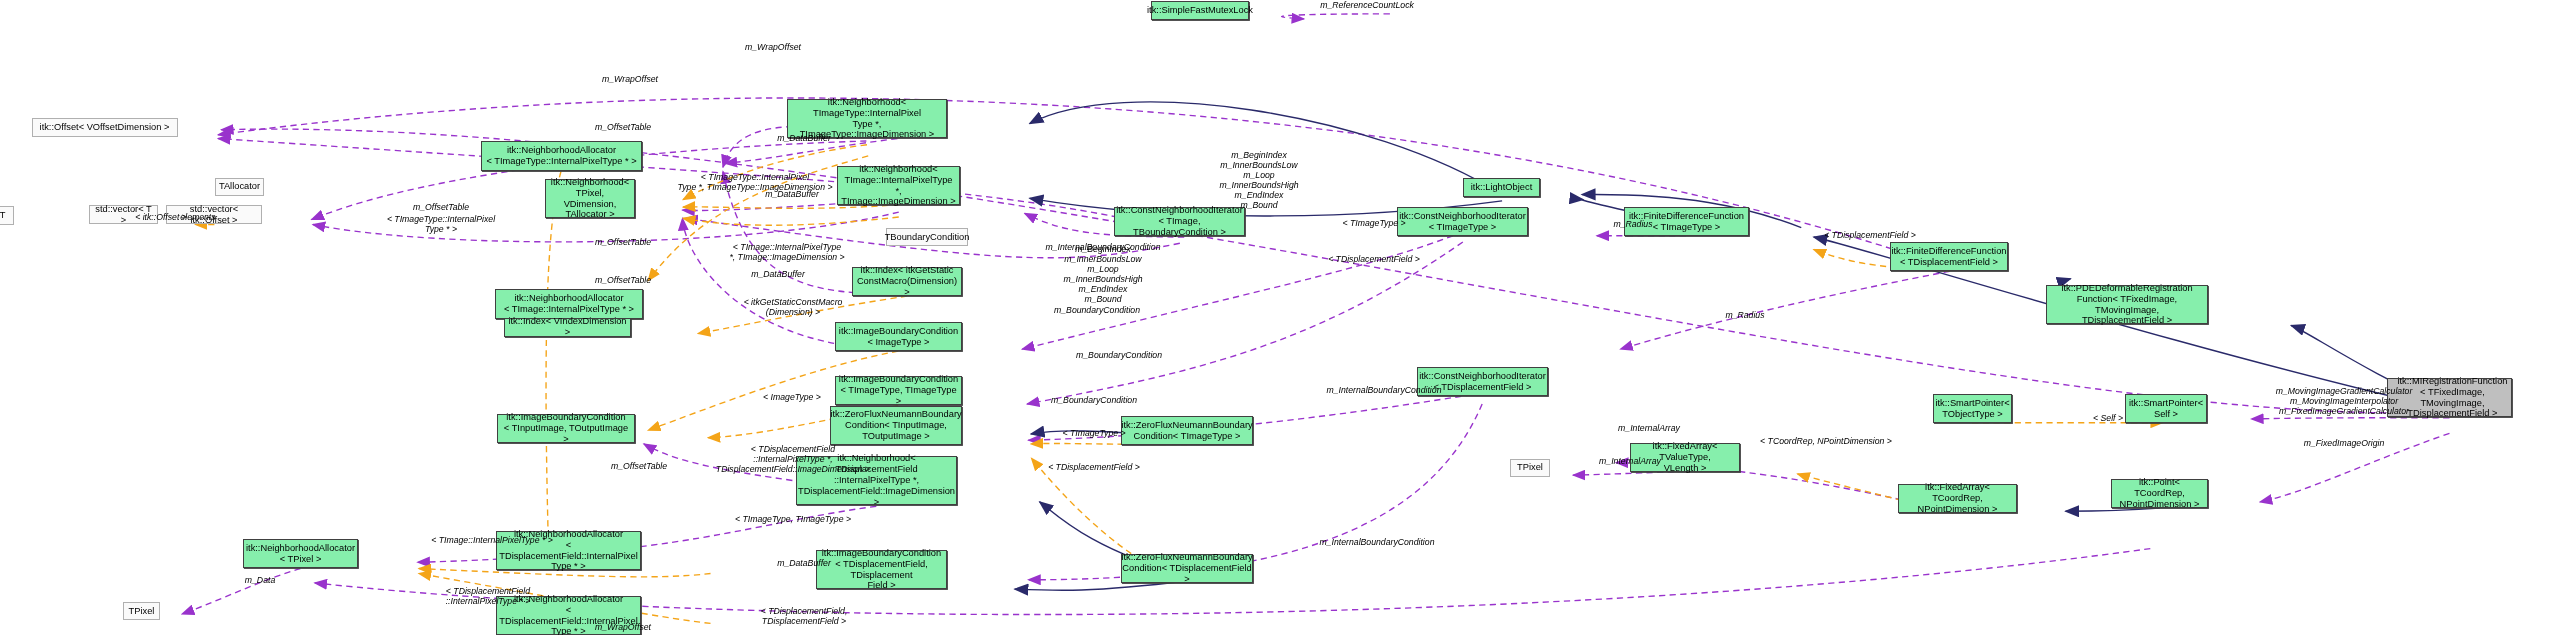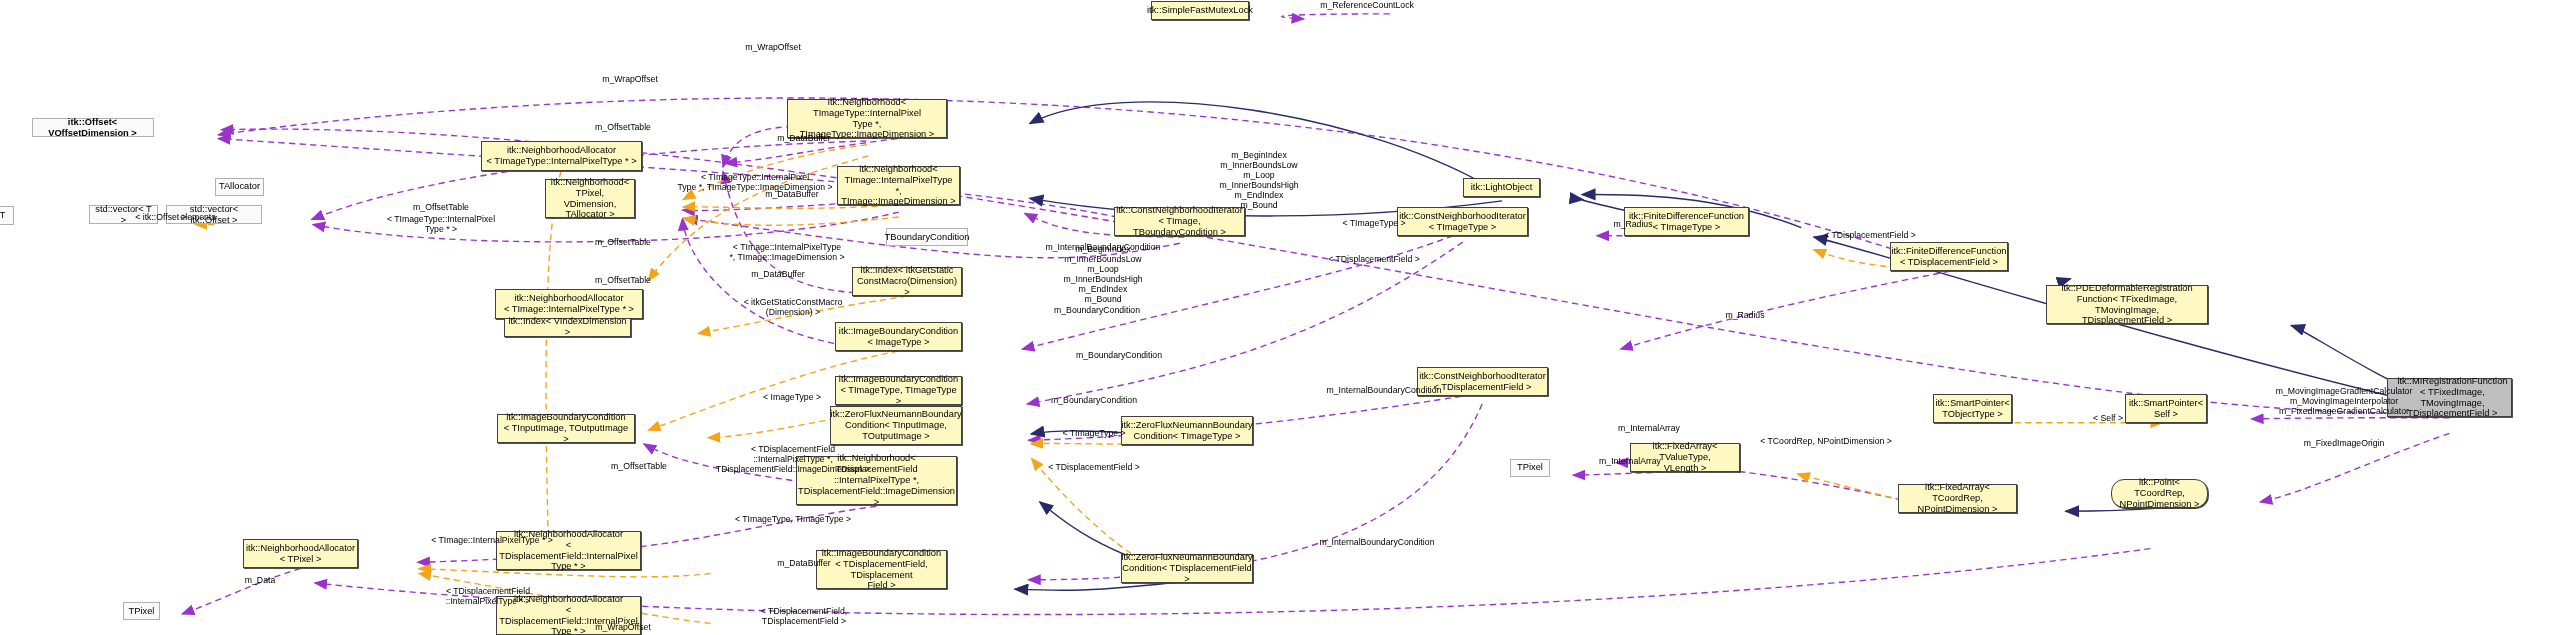--- a/index.html
+++ b/index.html
@@ -2,21 +2,21 @@
 <html style="font-size:10px"><head>
 <meta charset="utf-8">
 <style>
   html,body{margin:0;padding:0;background:#ffffff;}
   body{font-family:"Liberation Sans",sans-serif;}
   #canvas{position:relative;width:2576px;height:636px;background:#ffffff;overflow:hidden;}
   #edges{position:absolute;left:0;top:0;width:2576px;height:636px;pointer-events:none;}
   .node{
     position:absolute;
     box-sizing:border-box;
-    background:#fef9c3;
+    background:#86efac;
     border:0.9px solid #404040;
     display:flex;
     align-items:center;
     justify-content:center;
     text-align:center;
     font-size:9.3px;
     line-height:1.18;
     color:#000000;
     white-space:pre-line;
     padding:1.2px 3.1px;
@@ -28,20 +28,21 @@
   .elabel{
     position:absolute;
     font-size:8.7px;
     line-height:1.15;
     color:#000000;
     text-align:center;
     white-space:pre-line;
     z-index:5;
     transform:translate(-50%,-50%);
     background:transparent;
+    font-style:italic;
   }
 </style>
 </head>
 <body>
 
 <div id="canvas">
 
   <svg id="edges" viewBox="0 0 4133 1020" xmlns="http://www.w3.org/2000/svg">
     <defs>
       <marker id="ah-purple" markerWidth="10" markerHeight="8" refX="9" refY="4" orient="auto">
@@ -117,21 +118,21 @@
       <path d="M2890,365 C2800,330 2700,310 2538,312"></path>
       <path d="M3940,660 C3500,560 3000,400 2910,380"></path>
     </g>
   </svg>
 
   <div id="node-layer">
       <div class="node thin" style="left: -8.7px; top: 206px; width: 22.4px; height: 18.7px;">T</div>
       <div class="node thin" style="left: 89px; top: 205px; width: 69px; height: 19.3px;">std::vector&lt; T &gt;</div>
       <div class="node thin" style="left: 166px; top: 205px; width: 96px; height: 19.3px;">std::vector&lt; itk::Offset &gt;</div>
       <div class="node thin" style="left: 215px; top: 178px; width: 49px; height: 17.5px;">TAllocator</div>
-      <div class="node thin" style="left: 31.5px; top: 118px; width: 122px; height: 19.3px; font-weight: bold;">itk::Offset&lt; VOffsetDimension &gt;</div>
+      <div class="node thin" style="left: 31.5px; top: 118px; width: 146px; height: 19.3px;">itk::Offset&lt; VOffsetDimension &gt;</div>
       <div class="node thin" style="left: 123px; top: 602px; width: 37px; height: 18px;">TPixel</div>
       <div class="node thin" style="left: 877px; top: 228px; width: 82px; height: 18px; margin-left: 9px;">TBoundaryCondition</div>
       <div class="node" style="left: 481px; top: 141px; width: 161px; height: 30px;">itk::NeighborhoodAllocator
 &lt; TImageType::InternalPixelType * &gt;</div>
       <div class="node" style="left: 495px; top: 289px; width: 148px; height: 30px;">itk::NeighborhoodAllocator
 &lt; TImage::InternalPixelType * &gt;</div>
       <div class="node" style="left: 243px; top: 539px; width: 115px; height: 29px;">itk::NeighborhoodAllocator
 &lt; TPixel &gt;</div>
       <div class="node" style="left: 496px; top: 596px; width: 145px; height: 39px;">itk::NeighborhoodAllocator
 &lt; TDisplacementField::InternalPixel
@@ -183,21 +184,21 @@
 &lt; TImageType &gt;</div>
       <div class="node" style="left: 1890px; top: 242px; width: 118px; height: 29px;">itk::FiniteDifferenceFunction
 &lt; TDisplacementField &gt;</div>
       <div class="node" style="left: 2046px; top: 285px; width: 162px; height: 39px;">itk::PDEDeformableRegistration
 Function&lt; TFixedImage, TMovingImage,
 TDisplacementField &gt;</div>
       <div class="node" style="left: 1933px; top: 394px; width: 79px; height: 29px;">itk::SmartPointer&lt;
 TObjectType &gt;</div>
       <div class="node" style="left: 2125px; top: 394px; width: 82px; height: 29px;">itk::SmartPointer&lt;
 Self &gt;</div>
-      <div class="node" style="left: 2111px; top: 479px; width: 97px; height: 29px; border-radius: 13px;">itk::Point&lt; TCoordRep,
+      <div class="node" style="left: 2111px; top: 479px; width: 97px; height: 29px;">itk::Point&lt; TCoordRep,
 NPointDimension &gt;</div>
       <div class="node" style="left: 1898px; top: 484px; width: 119px; height: 29px;">itk::FixedArray&lt; TCoordRep,
 NPointDimension &gt;</div>
       <div class="node" style="left: 1630px; top: 443px; width: 110px; height: 29px;">itk::FixedArray&lt; TValueType,
 VLength &gt;</div>
       <div class="node thin" style="left: 1510px; top: 459px; width: 40px; height: 17.5px;">TPixel</div>
       <div class="node highlight" style="left: 2387px; top: 378px; width: 125px; height: 39px; padding-left: 9px;">itk::MIRegistrationFunction
 &lt; TFixedImage, TMovingImage,
 TDisplacementField &gt;</div>
     </div>

